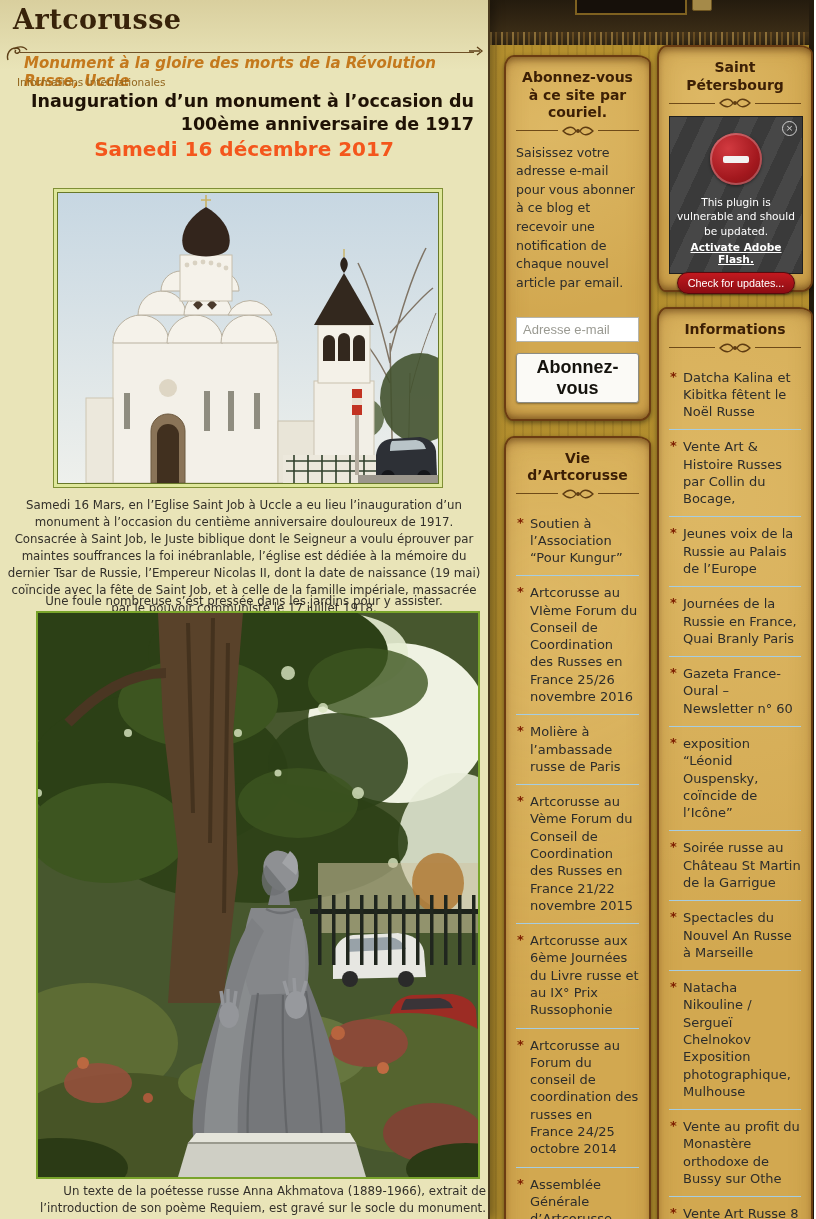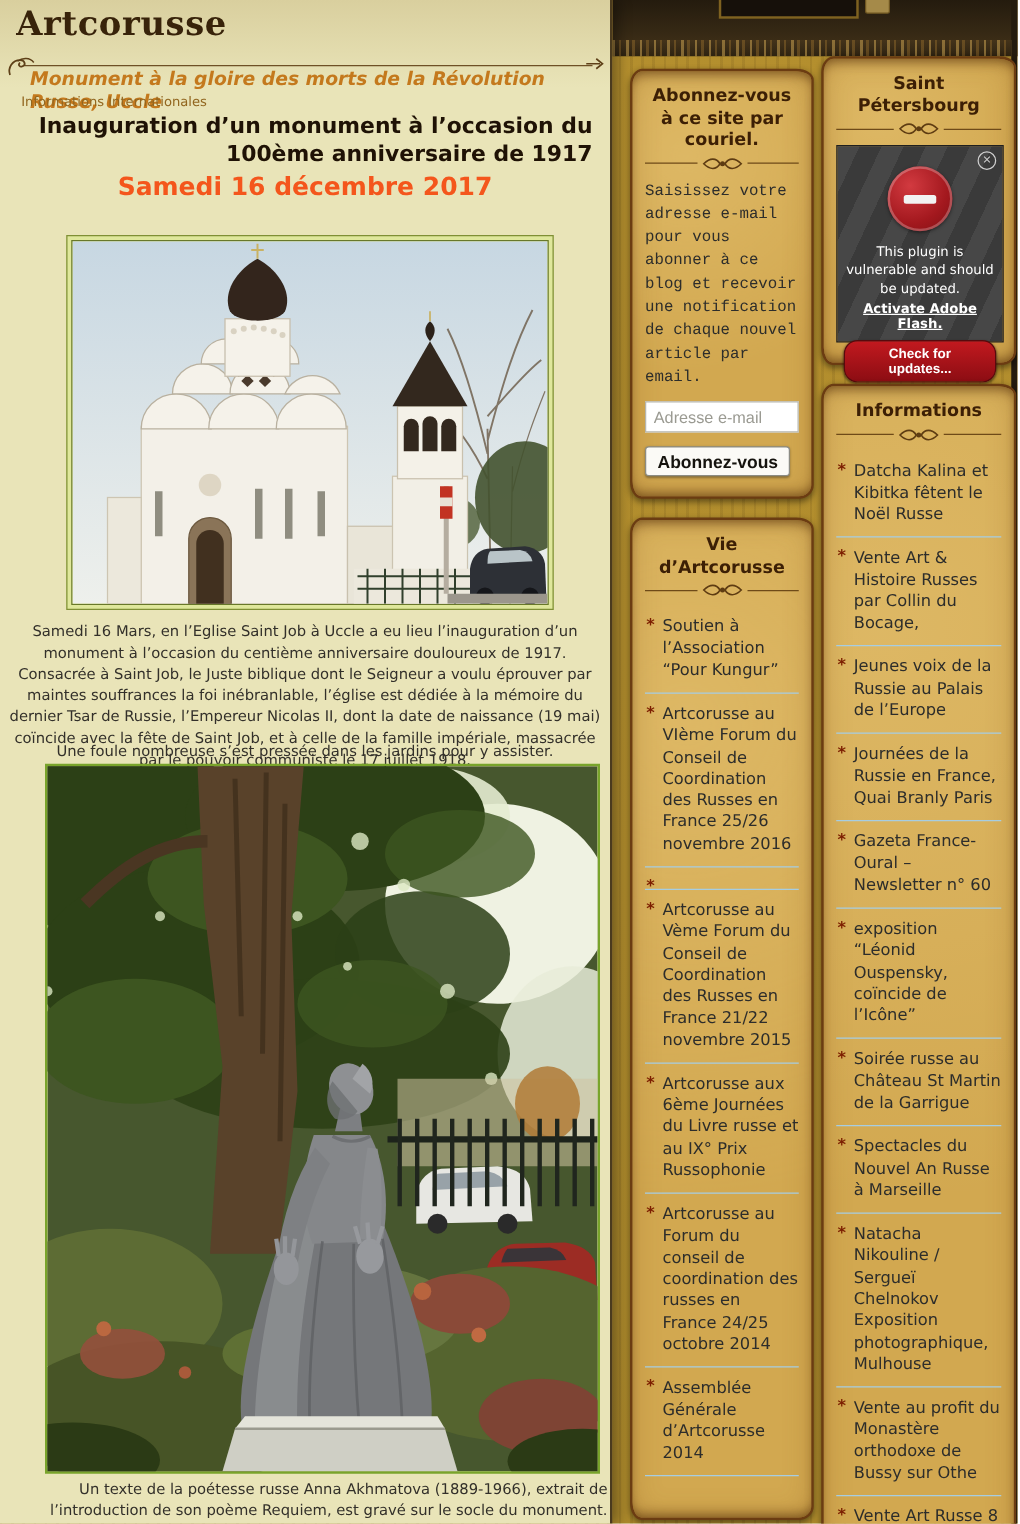--- a/index.html
+++ b/index.html
@@ -59,41 +59,41 @@
     padding:12px 10px 16px;margin-bottom:15px;}
   .card-title{margin:0 0 4px;text-align:center;font-size:14px;font-weight:bold;color:#3c1f05;line-height:1.25;}
   .orn{display:flex;align-items:center;margin:3px 0 8px;}
   .orn::before,.orn::after{content:"";flex:1;border-top:1px solid #6e4a18;}
   .orn svg{margin:0 3px;}
   .slist{list-style:none;margin:4px 0 0;padding:0;}
   .slist li{position:relative;padding:8px 0 9px 14px;border-bottom:1px solid #a6cde2;
     font-size:13px;line-height:1.33;color:#2d2d2b;cursor:pointer;}
   .slist li:last-child{border-bottom:none;}
   .slist .b{position:absolute;left:1px;top:7px;color:#7c1e00;font-weight:bold;}
-  .sub-desc{font-size:12.6px;line-height:1.48;color:#2d2d2b;margin:4px 0 10px;font-family:Liberation Mono, monospace;}
+  .sub-desc{font-size:12.6px;line-height:1.48;color:#2d2d2b;margin:4px 0 24px;}
   .sub-input{width:100%;box-sizing:border-box;height:25px;border:1px solid #b5b5ad;background:#fff;
     font-size:13px;padding:2px 6px;color:#333;}
   .sub-input::placeholder{color:#9a9a92;}
   .sub-btn{margin-top:11px;background:#fbfaf6;border:1px solid #8c8c84;border-radius:3px;
-    padding:3px 9px;font-size:14px;font-weight:bold;color:#15130e;box-shadow:0 1px 2px rgba(0,0,0,.35);cursor:pointer;}
+    padding:3px 9px;font-size:18px;font-weight:bold;color:#15130e;box-shadow:0 1px 2px rgba(0,0,0,.35);cursor:pointer;}
 
   
   .flash{position:relative;margin:2px auto 0;width:134px;height:158px;box-sizing:border-box;
     background:repeating-linear-gradient(115deg,#474747 0 16px,#3a3a3a 16px 32px);
     border:1px solid #1f1f1f;color:#fff;text-align:center;padding:14px 5px 8px;}
   .flash-close{position:absolute;top:4px;right:5px;width:13px;height:13px;border:1.5px solid #cfcfcf;
     border-radius:50%;font-size:9px;line-height:13px;color:#cfcfcf;cursor:pointer;}
   .flash-circle{width:52px;height:52px;margin:2px auto 10px;border-radius:50%;
     background:radial-gradient(circle at 35% 30%,#d23a40,#a3181e 60%,#7e1014);
     box-shadow:inset 0 0 0 2px rgba(255,255,255,.25), 0 1px 3px rgba(0,0,0,.5);position:relative;}
   .flash-circle .bar{position:absolute;left:13px;top:23px;width:26px;height:7px;border-radius:2px;background:#f2f2f2;}
   .flash-msg{font-size:10.6px;line-height:1.35;margin:0 0 2px;}
   .flash-link{display:inline-block;font-size:10.6px;font-weight:bold;text-decoration:underline;color:#fff;cursor:pointer;margin:1px 0 7px;}
   .flash-btn{background:linear-gradient(#c2191f,#8c0d13);border:1px solid #570a0d;border-radius:11px;
-    color:#fff;font-weight:bold;font-size:10.8px;padding:4px 10px;cursor:pointer;box-shadow:0 1px 2px rgba(0,0,0,.5);}
+    color:#fff;font-weight:normal;font-size:10.8px;padding:4px 10px;cursor:pointer;box-shadow:0 1px 2px rgba(0,0,0,.5);}
 </style>
 </head>
 <body>
 
 <div class="stage">
   <div class="top-dark"></div>
   <div class="orn-strip"></div>
   <div class="right-edge"></div>
 
   <input class="search-input" type="text" value="" style="">
@@ -365,20 +365,21 @@
             <span>Soutien à l’Association “Pour Kungur”</span>
           </li>
 
           <li>
             <span class="b">*</span>
             <span>Artcorusse au VIème Forum du Conseil de Coordination des Russes en France 25/26 novembre 2016</span>
           </li>
 
           <li>
             <span class="b">*</span>
+            <span>Molière à l’ambassade russe de Paris</span>
           </li>
 
           <li>
             <span class="b">*</span>
             <span>Artcorusse au Vème Forum du Conseil de Coordination des Russes en France 21/22 novembre 2015</span>
           </li>
 
           <li>
             <span class="b">*</span>
             <span>Artcorusse aux 6ème Journées du Livre russe et au IX° Prix Russophonie</span>

